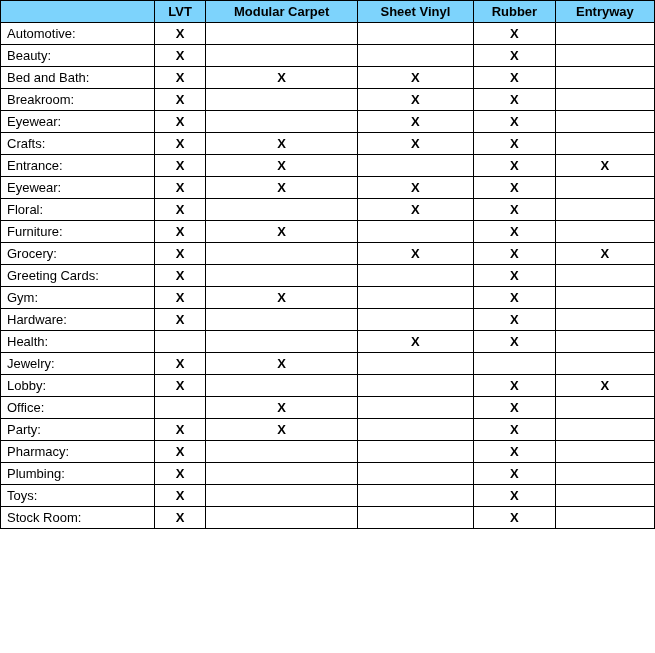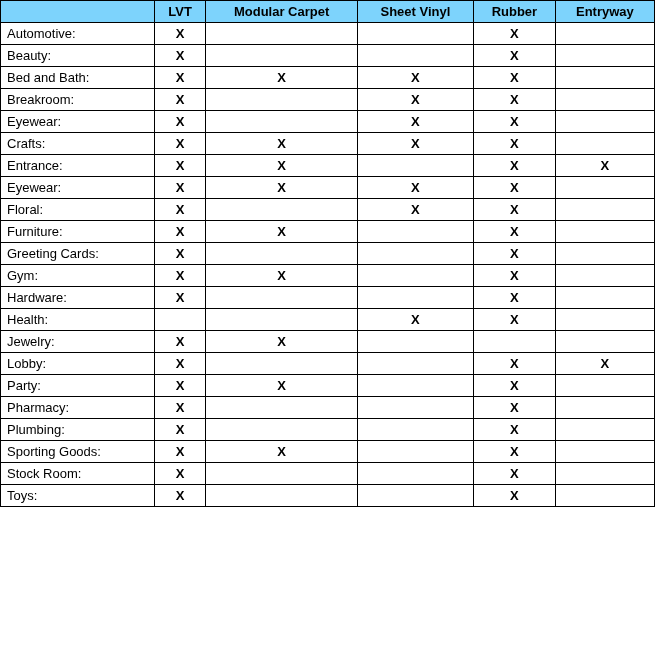--- a/index.html
+++ b/index.html
@@ -122,20 +122,28 @@
       </tr>
       <tr>
         <td class="row-label">Furniture:</td>
         <td class="check-cell">X</td>
         <td class="check-cell">X</td>
         <td class="check-cell"></td>
         <td class="check-cell">X</td>
         <td class="check-cell"></td>
       </tr>
       <tr>
+        <td class="row-label">Grocery:</td>
+        <td class="check-cell">X</td>
+        <td class="check-cell"></td>
+        <td class="check-cell">X</td>
+        <td class="check-cell">X</td>
+        <td class="check-cell">X</td>
+      </tr>
+      <tr>
         <td class="row-label">Greeting Cards:</td>
         <td class="check-cell">X</td>
         <td class="check-cell"></td>
         <td class="check-cell"></td>
         <td class="check-cell">X</td>
         <td class="check-cell"></td>
       </tr>
       <tr>
         <td class="row-label">Gym:</td>
         <td class="check-cell">X</td>
@@ -170,20 +178,28 @@
       </tr>
       <tr>
         <td class="row-label">Lobby:</td>
         <td class="check-cell">X</td>
         <td class="check-cell"></td>
         <td class="check-cell"></td>
         <td class="check-cell">X</td>
         <td class="check-cell">X</td>
       </tr>
       <tr>
+        <td class="row-label">Office:</td>
+        <td class="check-cell"></td>
+        <td class="check-cell">X</td>
+        <td class="check-cell"></td>
+        <td class="check-cell">X</td>
+        <td class="check-cell"></td>
+      </tr>
+      <tr>
         <td class="row-label">Party:</td>
         <td class="check-cell">X</td>
         <td class="check-cell">X</td>
         <td class="check-cell"></td>
         <td class="check-cell">X</td>
         <td class="check-cell"></td>
       </tr>
       <tr>
         <td class="row-label">Pharmacy:</td>
         <td class="check-cell">X</td>
@@ -194,37 +210,29 @@
       </tr>
       <tr>
         <td class="row-label">Plumbing:</td>
         <td class="check-cell">X</td>
         <td class="check-cell"></td>
         <td class="check-cell"></td>
         <td class="check-cell">X</td>
         <td class="check-cell"></td>
       </tr>
       <tr>
-        <td class="row-label">Sporting Goods:</td>
-        <td class="check-cell">X</td>
-        <td class="check-cell">X</td>
+        <td class="row-label">Toys:</td>
+        <td class="check-cell">X</td>
+        <td class="check-cell"></td>
         <td class="check-cell"></td>
         <td class="check-cell">X</td>
         <td class="check-cell"></td>
       </tr>
       <tr>
         <td class="row-label">Stock Room:</td>
-        <td class="check-cell">X</td>
-        <td class="check-cell"></td>
-        <td class="check-cell"></td>
-        <td class="check-cell">X</td>
-        <td class="check-cell"></td>
-      </tr>
-      <tr>
-        <td class="row-label">Toys:</td>
         <td class="check-cell">X</td>
         <td class="check-cell"></td>
         <td class="check-cell"></td>
         <td class="check-cell">X</td>
         <td class="check-cell"></td>
       </tr>
     </tbody>
 </table>
 
 </body></html>

